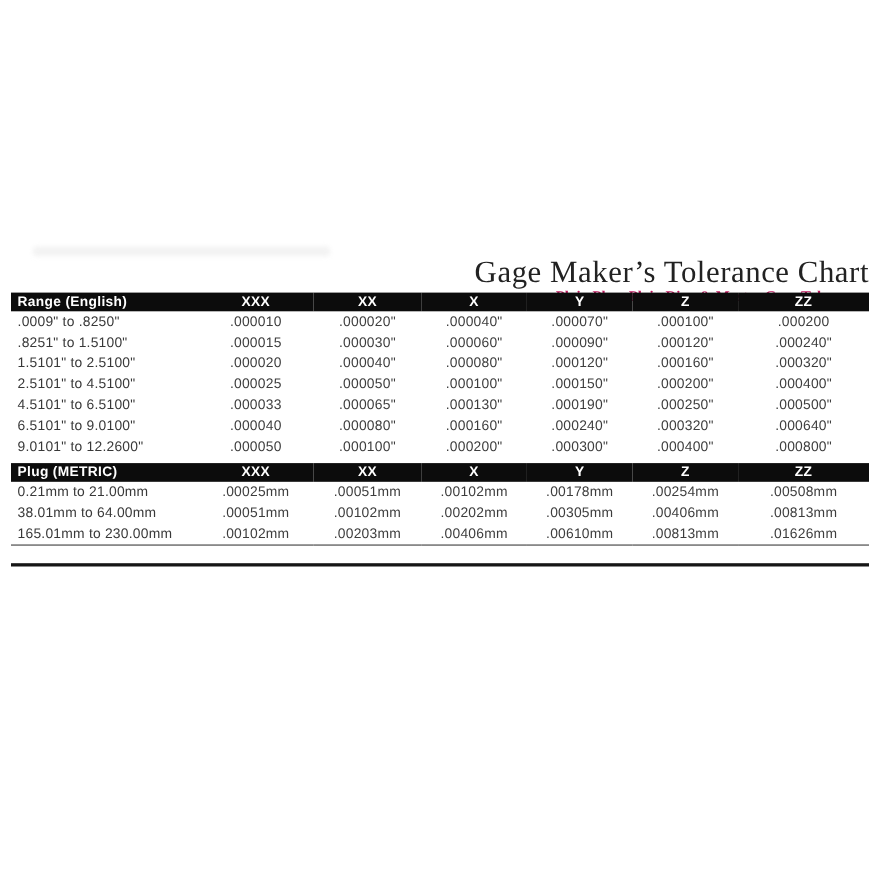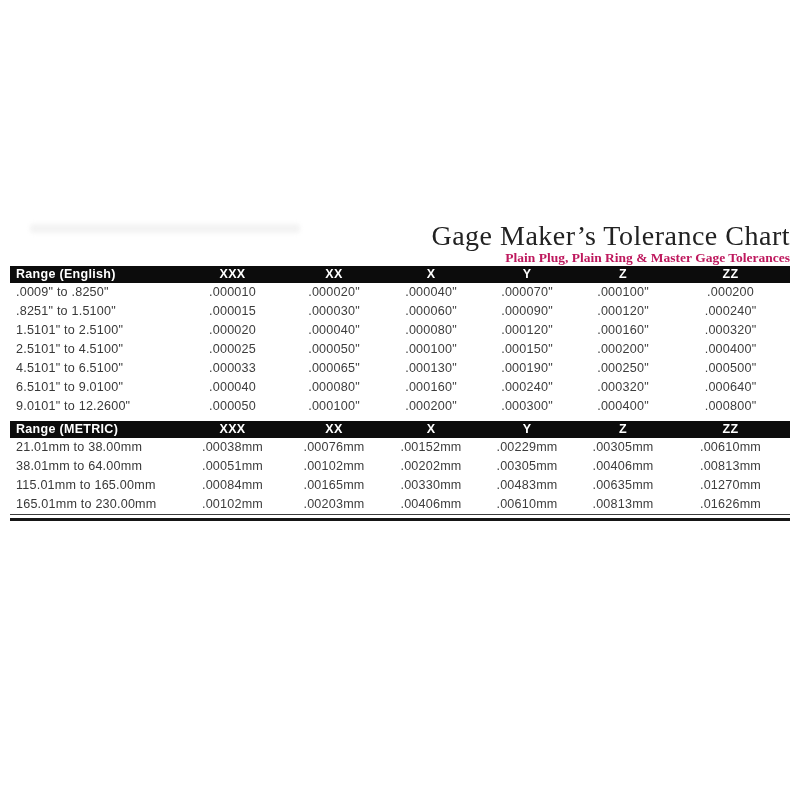--- a/index.html
+++ b/index.html
@@ -21,21 +21,21 @@
     left: 30px;
     top: 224px;
     width: 270px;
     height: 9px;
     background: #f3f3f3;
     filter: blur(2px);
     border-radius: 3px;
   }
   .titleblock {
     position: absolute;
-    top: 221px;
+    top: 233px;
     right: 10px;
     text-align: right;
     color: #1f1f1f;
   }
   .title {
     font-family: "Liberation Serif", serif;
     font-size: 28px;
     line-height: 30px;
     letter-spacing: 0.5px;
     color: #222222;
@@ -48,21 +48,21 @@
     line-height: 14px;
     color: #be185d;
     white-space: nowrap;
   }
   .tablewrap {
     position: absolute;
     left: 10px;
     top: 266px;
     width: 780px;
     border-bottom: 3px solid #161616;
-    padding-bottom: 3px;
+    padding-bottom: 16px;
   }
   table {
     width: 100%;
     border-collapse: collapse;
     table-layout: fixed;
   }
   table.metric {
     margin-top: 5px;
   }
   th {
@@ -207,58 +207,49 @@
         <col style="width:170px">
           <col style="width:105px">
           <col style="width:98px">
         <col style="width:96px">
           <col style="width:96px">
           <col style="width:96px">
           <col style="width:119px">
       </colgroup>
       <thead>
           <tr>
-            <th class="rangecol">Range (METRIC)</th>
+            <th class="rangecol">Plug (METRIC)</th>
             <th>XXX</th>
             <th>XX</th>
             <th>X</th>
             <th>Y</th>
             <th>Z</th>
             <th>ZZ</th>
           </tr>
         </thead>
       <tbody>
           <tr>
-            <td class="rangecol">21.01mm to 38.00mm</td>
-            <td>.00038mm</td>
-            <td>.00076mm</td>
-            <td>.00152mm</td>
-            <td>.00229mm</td>
-            <td>.00305mm</td>
-            <td>.00610mm</td>
+            <td class="rangecol">0.21mm to 21.00mm</td>
+            <td>.00025mm</td>
+            <td>.00051mm</td>
+            <td>.00102mm</td>
+            <td>.00178mm</td>
+            <td>.00254mm</td>
+            <td>.00508mm</td>
           </tr>
           <tr>
             <td class="rangecol">38.01mm to 64.00mm</td>
             <td>.00051mm</td>
             <td>.00102mm</td>
             <td>.00202mm</td>
             <td>.00305mm</td>
             <td>.00406mm</td>
             <td>.00813mm</td>
           </tr>
           <tr>
-            <td class="rangecol">115.01mm to 165.00mm</td>
-            <td>.00084mm</td>
-            <td>.00165mm</td>
-            <td>.00330mm</td>
-            <td>.00483mm</td>
-            <td>.00635mm</td>
-            <td>.01270mm</td>
-          </tr>
-          <tr>
             <td class="rangecol">165.01mm to 230.00mm</td>
             <td>.00102mm</td>
             <td>.00203mm</td>
             <td>.00406mm</td>
             <td>.00610mm</td>
             <td>.00813mm</td>
             <td>.01626mm</td>
           </tr>
         </tbody>
     </table>

